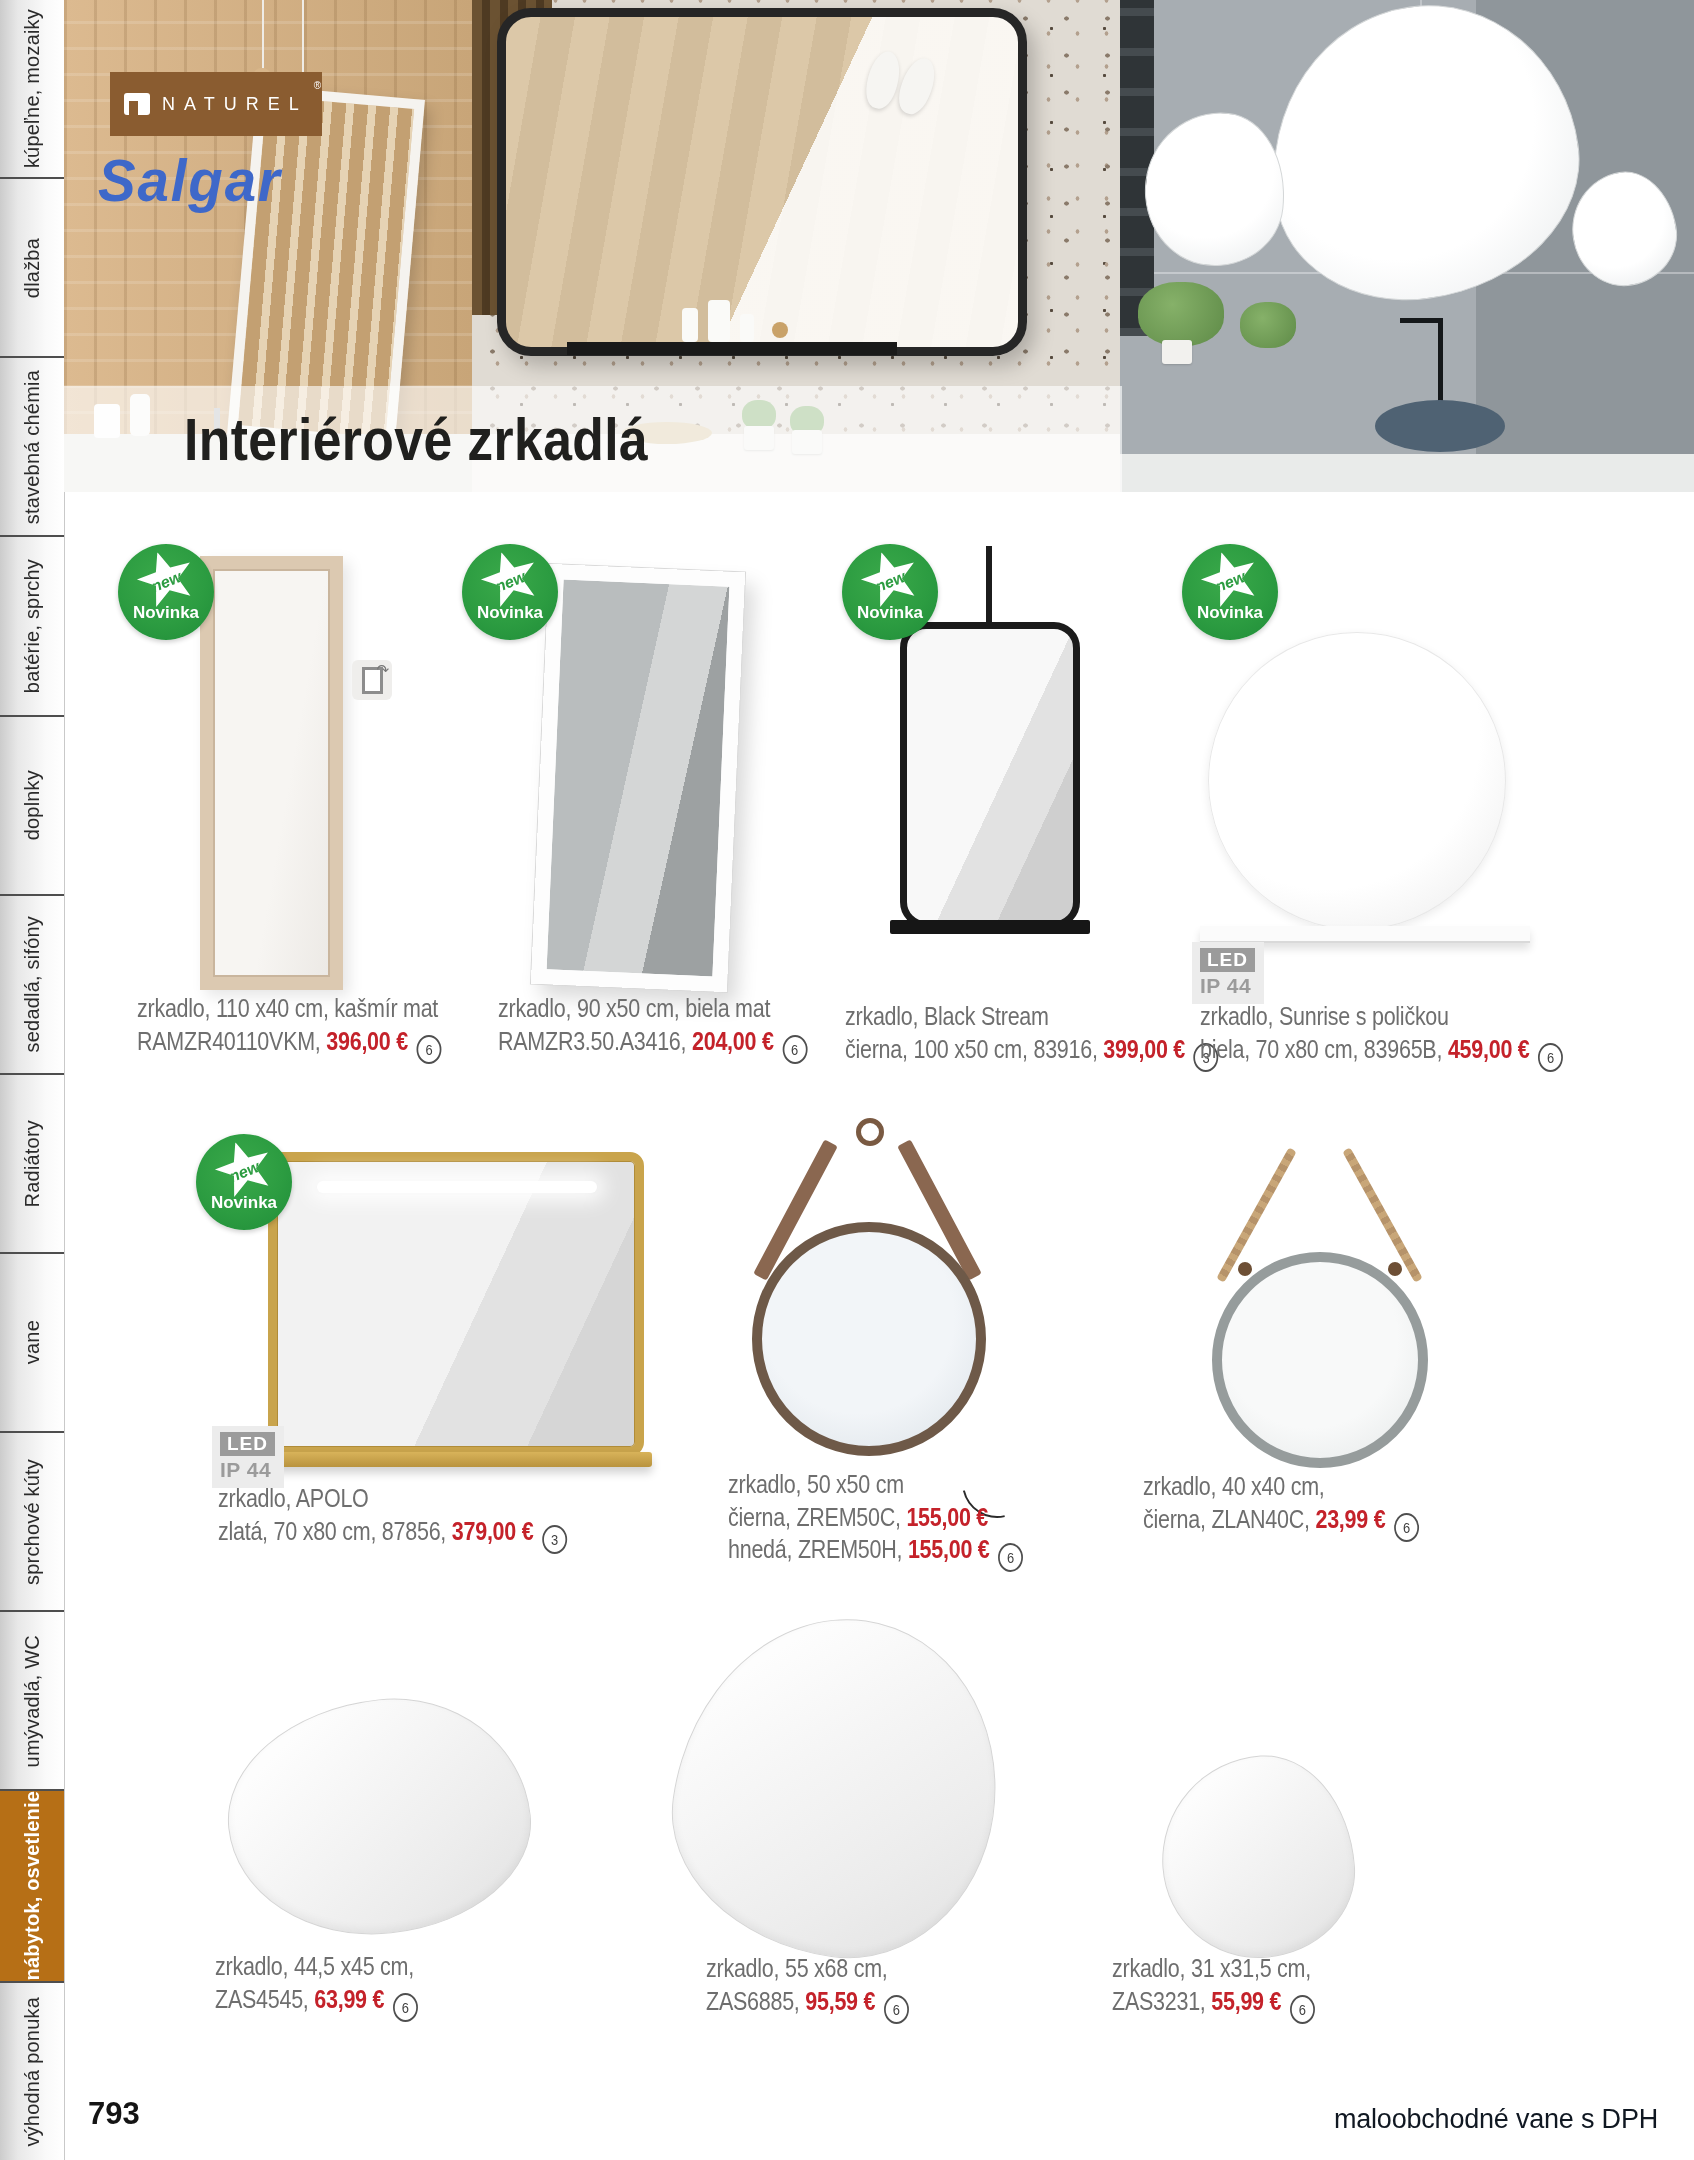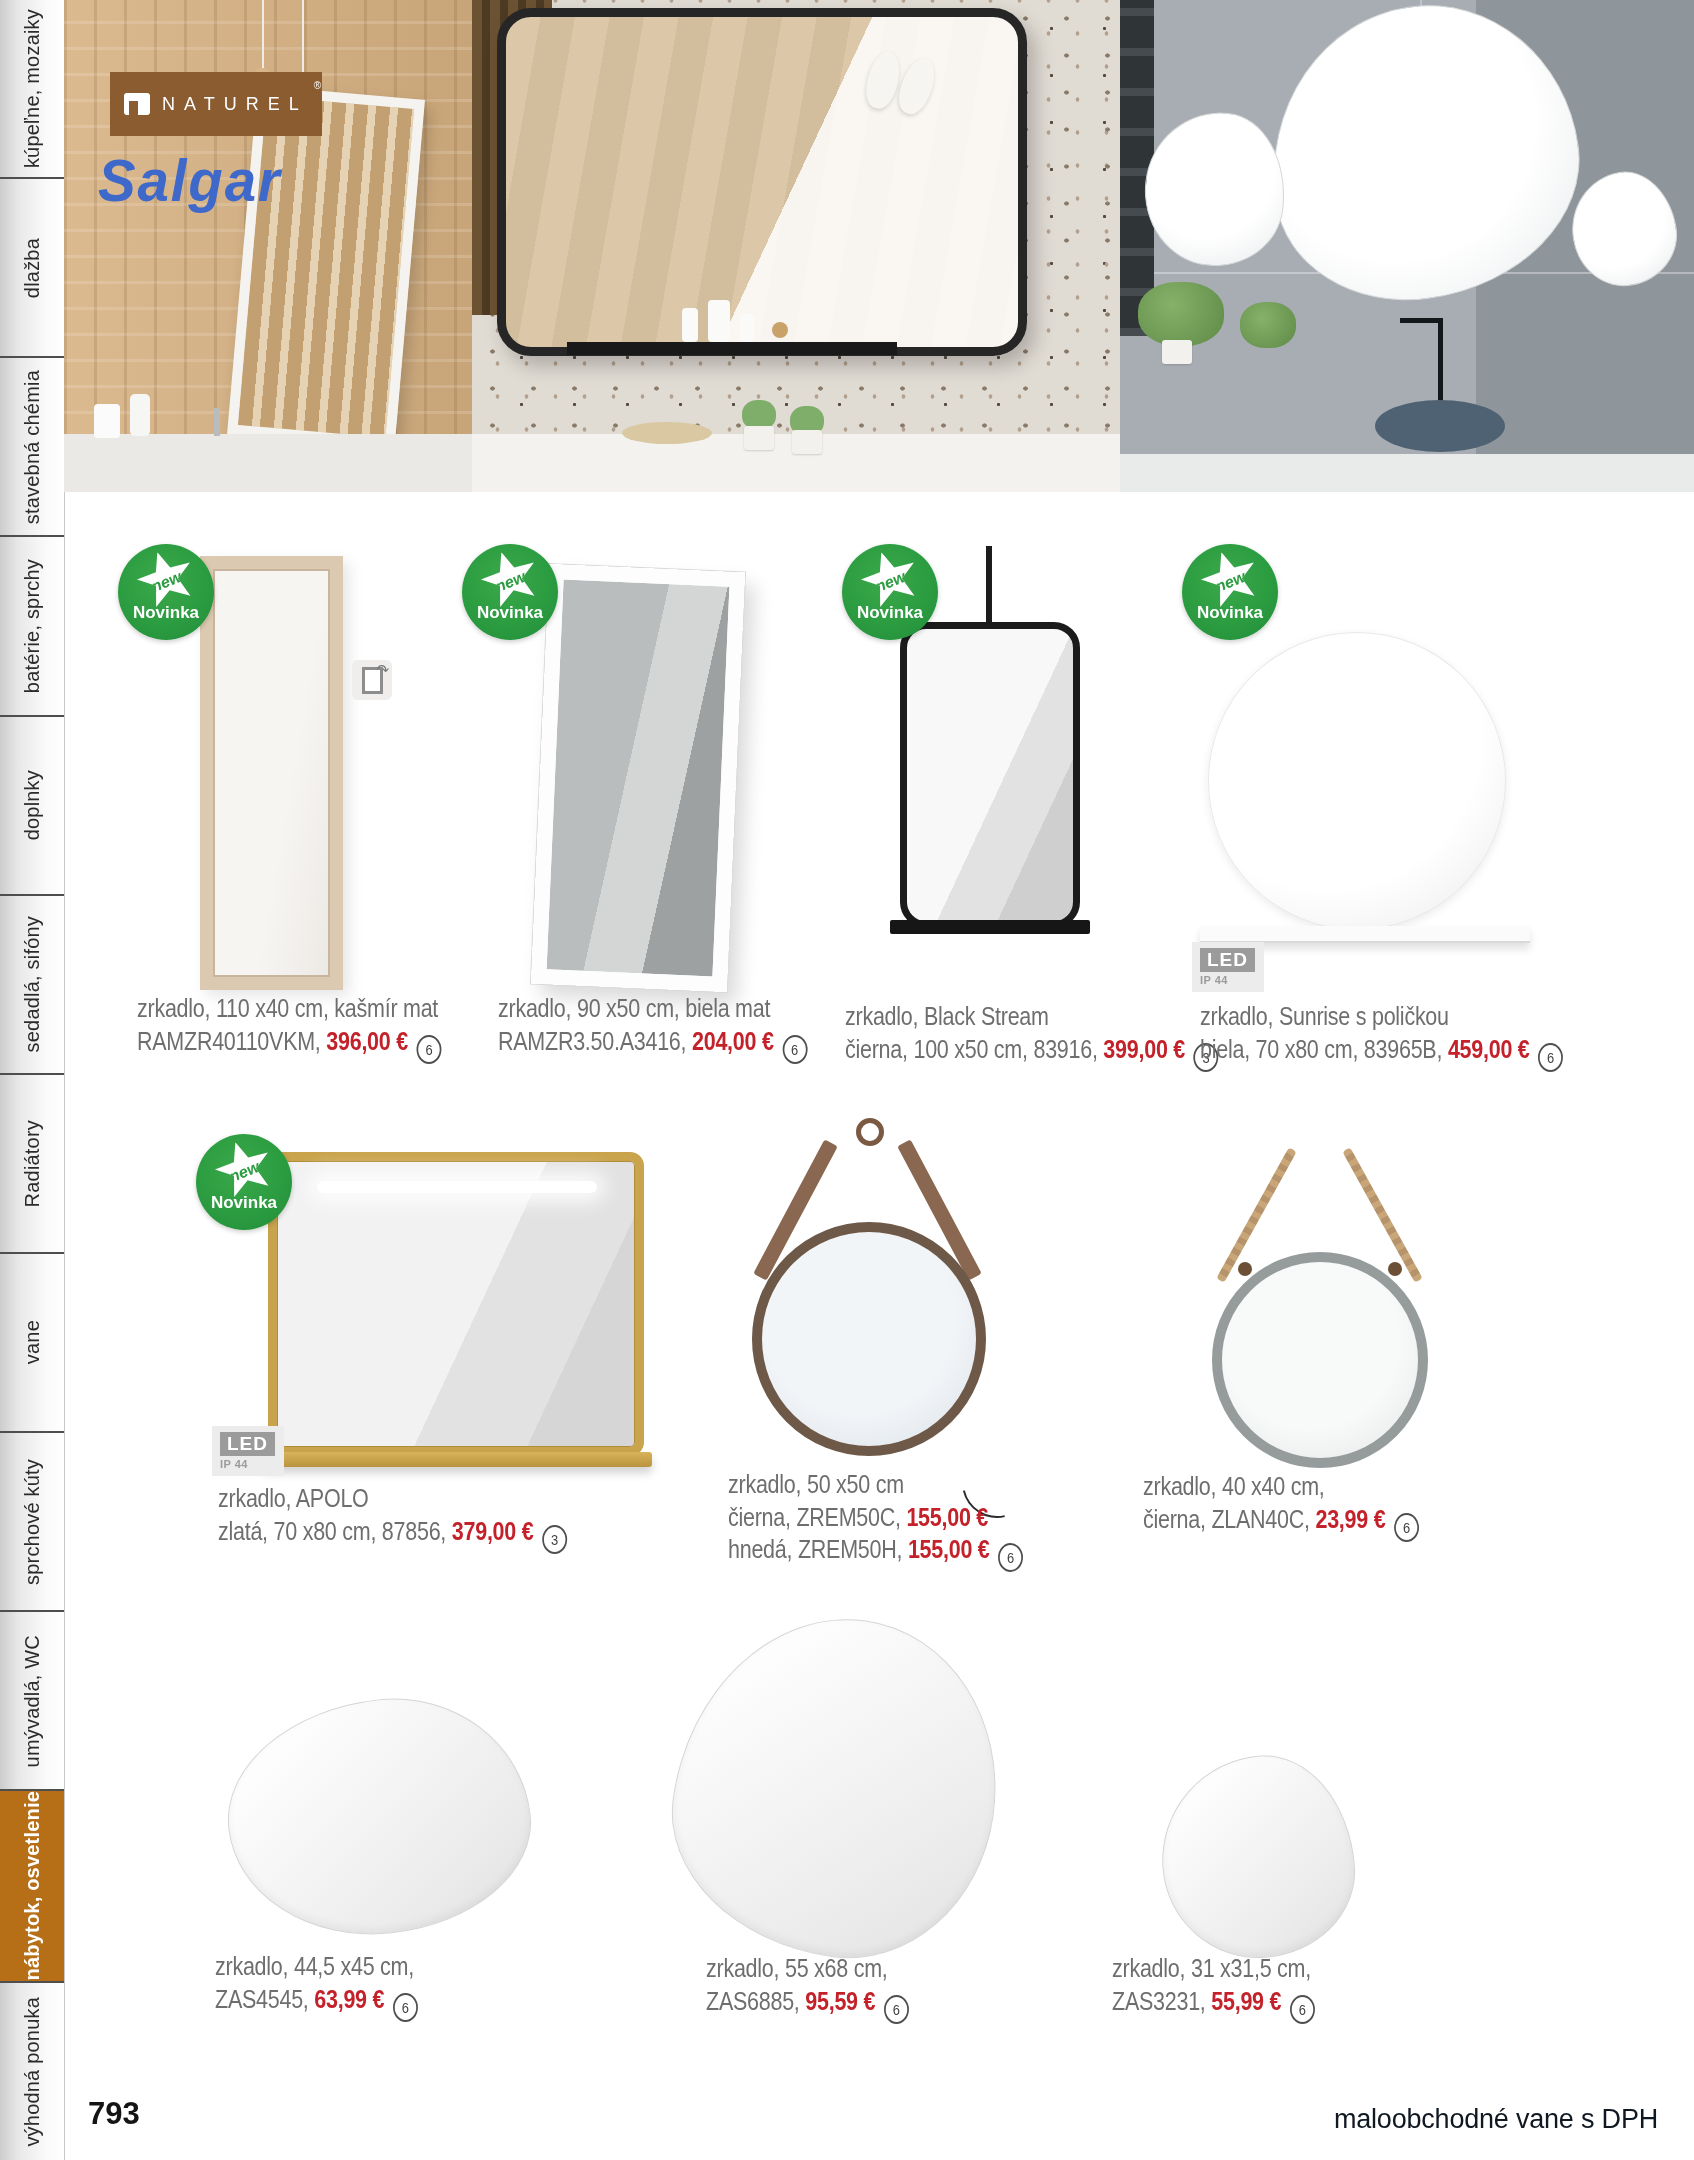--- a/index.html
+++ b/index.html
@@ -90,21 +90,21 @@
      background:radial-gradient(circle at 45% 38%,#3aa94a 0%,#2c9c41 55%,#1f8c38 100%);
      display:flex;flex-direction:column;align-items:center;box-shadow:0 2px 5px rgba(0,0,0,.2);}
   .star{width:58px;height:56px;background:#fff;margin-top:7px;transform:rotate(-18deg);
      clip-path:polygon(50% 0%,63% 33%,98% 35%,70% 56%,81% 92%,50% 71%,19% 92%,30% 56%,2% 35%,37% 33%);
      display:flex;align-items:center;justify-content:center;}
   .star span{font-style:italic;font-weight:700;color:#2c9c41;font-size:16px;margin-top:6px;transform:rotate(-4deg);}
   .nlabel{color:#fff;font-weight:700;font-size:17px;margin-top:-4px;}
 
   .ledbadge{position:absolute;width:72px;background:#ececec;padding:6px 8px;box-sizing:border-box;z-index:4;}
   .led-box{display:inline-block;background:#9b9b9b;color:#fff;font-weight:700;font-size:19px;padding:1px 7px;letter-spacing:1px;}
-  .ip{color:#9b9b9b;font-weight:700;font-size:11px;margin-top:2px;letter-spacing:.5px;}
+  .ip{color:#9b9b9b;font-weight:700;font-size:21px;margin-top:2px;letter-spacing:.5px;}
 
   .orient{position:absolute;left:352px;top:660px;width:40px;height:40px;border-radius:6px;background:#efeeec;
      display:flex;align-items:center;justify-content:center;}
   .orient .panel{width:15px;height:21px;border:3px solid #8d8d8d;background:#fff;}
   .orient .arr{position:absolute;right:3px;top:1px;font-size:15px;color:#777;font-family:"DejaVu Sans",sans-serif;}
 
   
   .m1{position:absolute;left:200px;top:556px;width:143px;height:434px;box-sizing:border-box;
       border:13px solid #dcc9b1;box-shadow:inset 0 0 0 2px #c9b59d,6px 6px 14px rgba(0,0,0,.10);
       background:linear-gradient(100deg,#f7f5f2 60%,#ece9e5);}
@@ -262,20 +262,23 @@
       <div class="plant" style="left:18px;top:282px;width:86px;height:64px;"></div>
       <div class="pot" style="left:42px;top:340px;"></div>
       <div class="plant" style="left:120px;top:302px;width:56px;height:46px;"></div>
       <div class="faucet3h"></div>
       <div class="faucet3v"></div>
       <div class="sink3"></div>
       <div class="counter3"></div>
     </div>
   </div>
 
+  <div class="title-band">
+    <h1>Interiérové zrkadlá</h1>
+  </div>
 
   <div class="novinka" style="left:118px;top:544px;">
     <div class="star">
         <span>new</span>
       </div>
     <span class="nlabel">Novinka</span>
   </div>
   <div class="m1"></div>
   <div class="orient">
     <div class="panel"></div>

